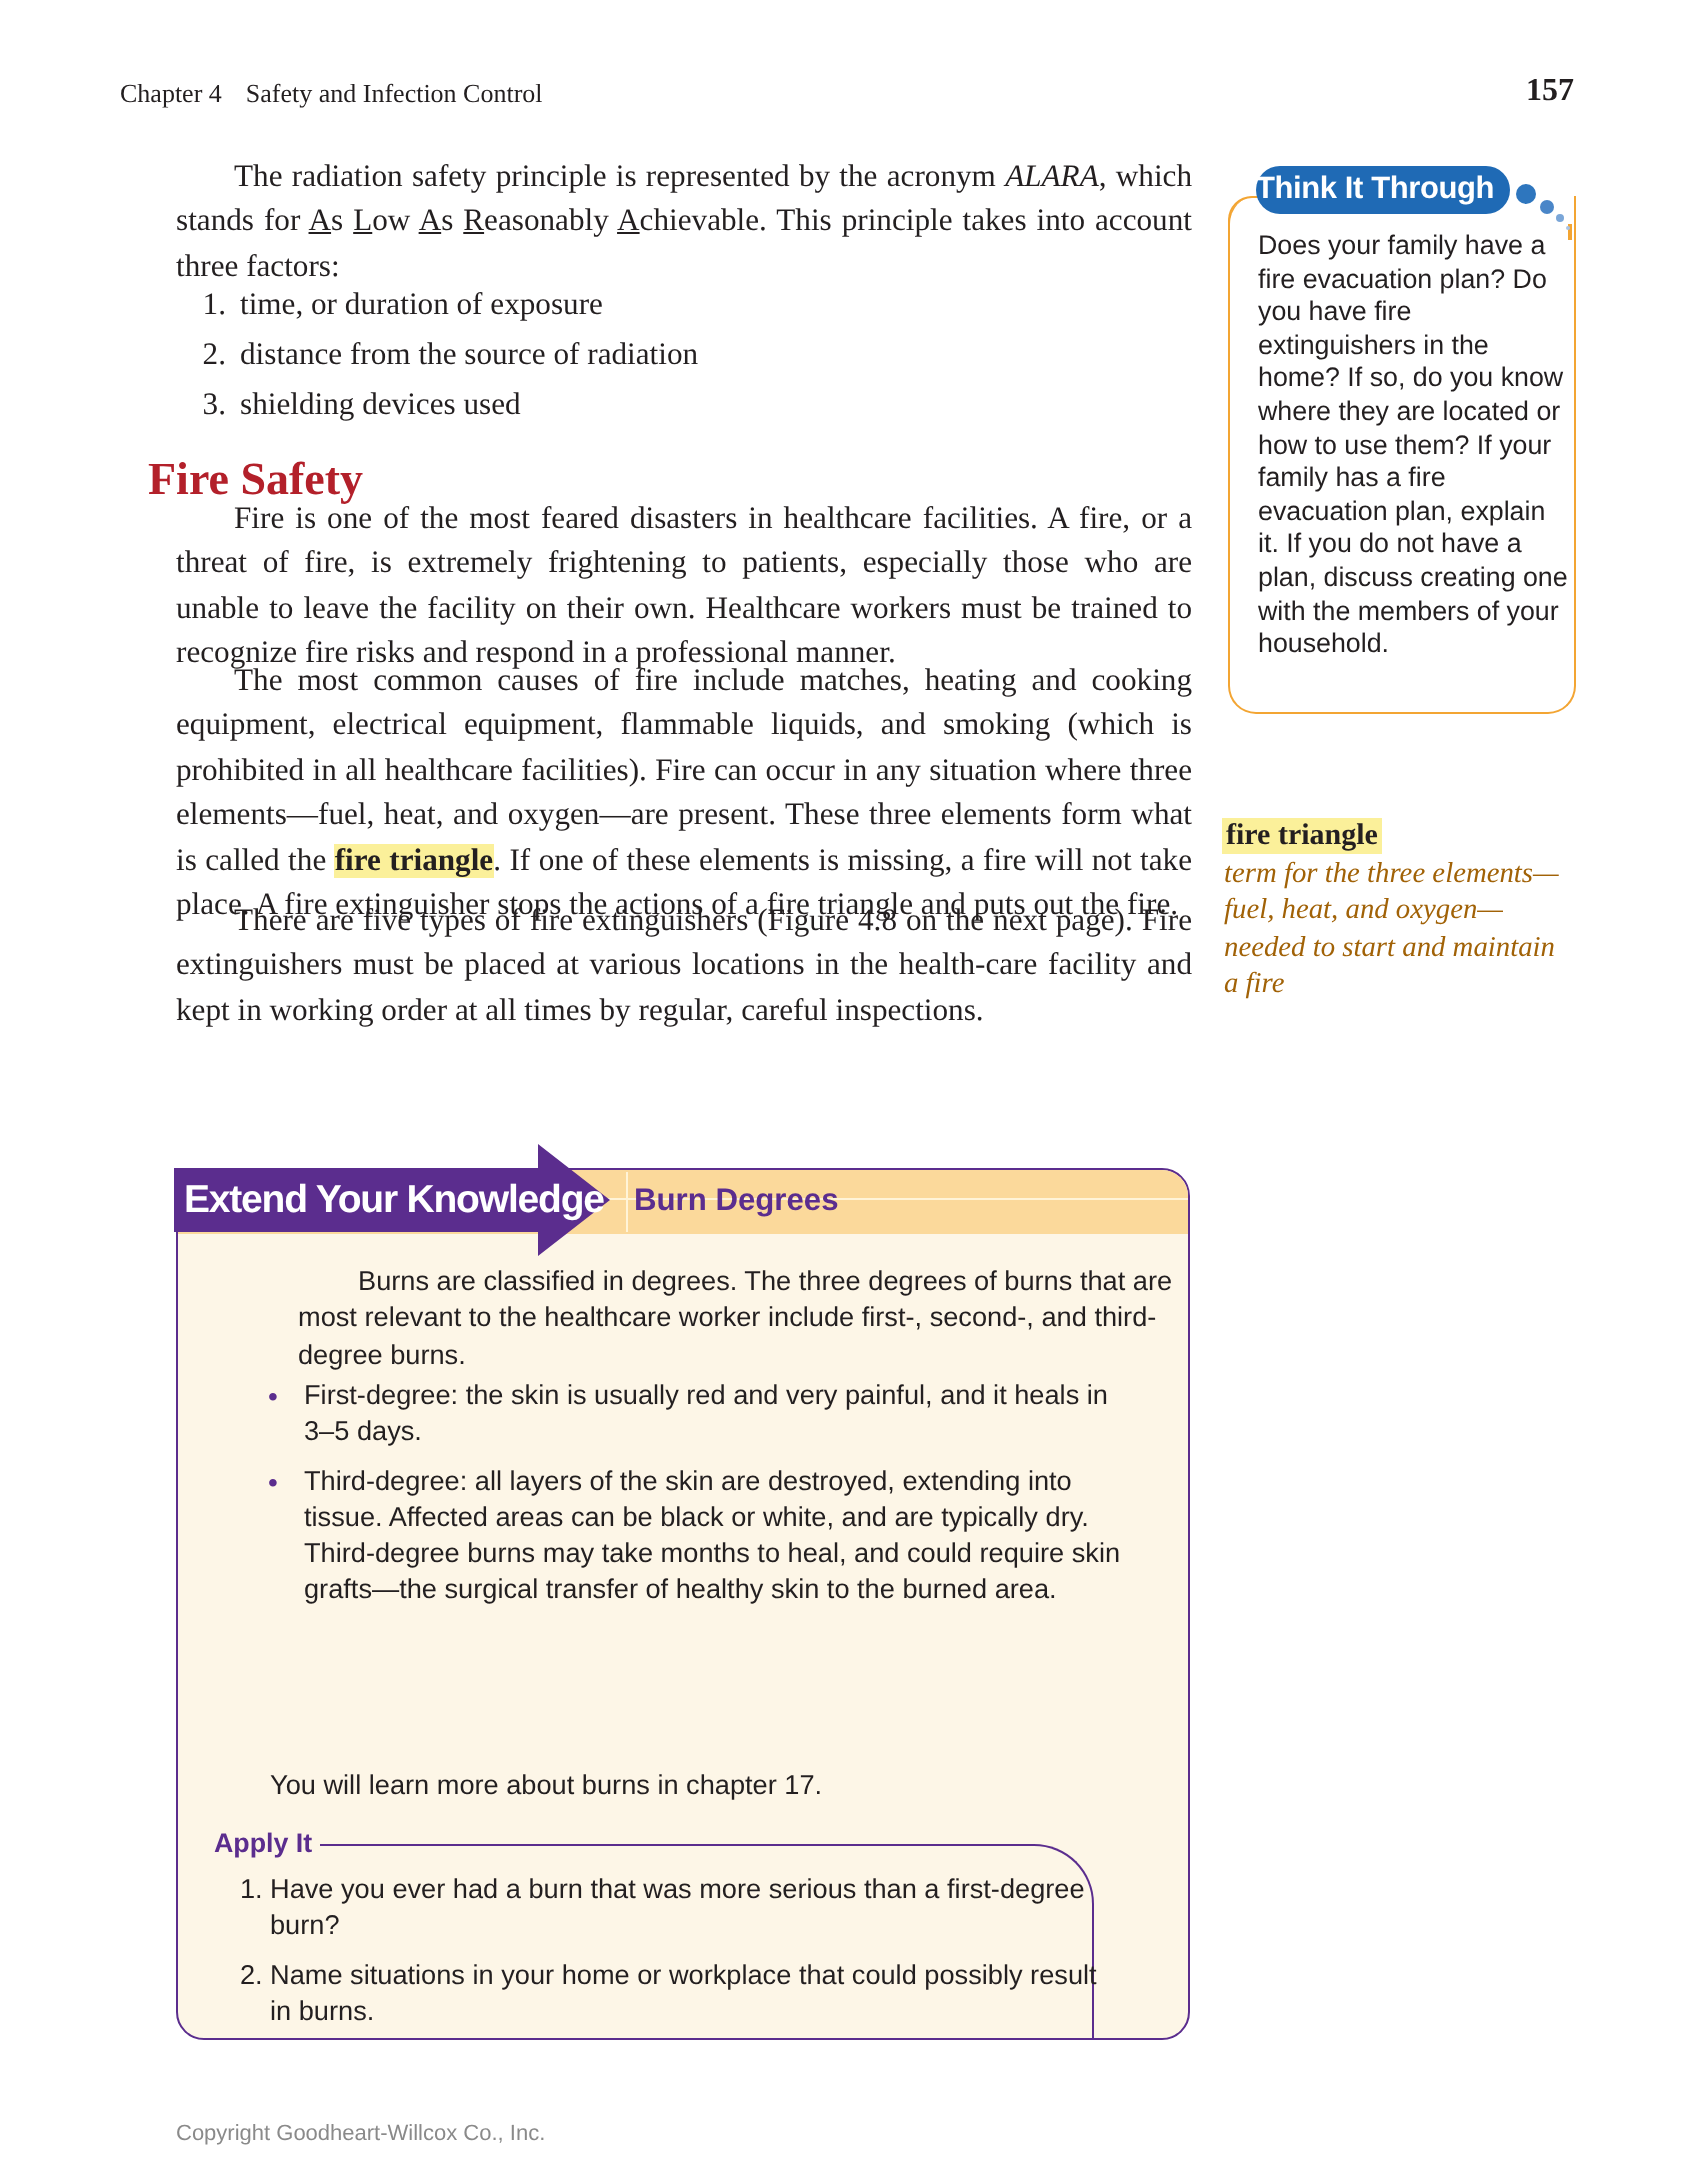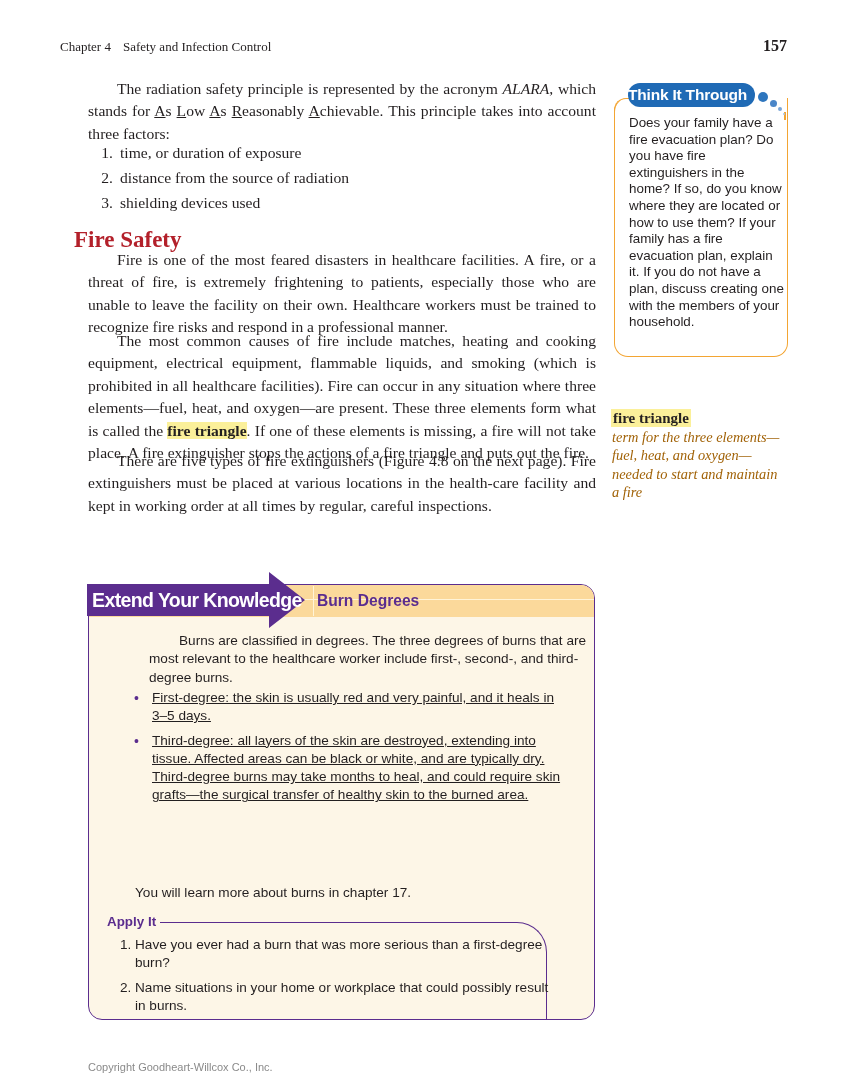--- a/index.html
+++ b/index.html
@@ -41,21 +41,21 @@
   #eyk-topband { position:absolute; left:0; top:0; right:0; height:32px; background:#fbd99b; }
   #eyk-topline { position:absolute; left:0; top:14px; right:0; height:1px; background:#fff4d8; }
   #eyk-arrow { position:absolute; left:87px; top:572px; }
   #eyk-label { position:absolute; left:92px; top:589px; font-family:"Liberation Sans", sans-serif; font-weight:bold; font-size:19.5px; color:#ffffff; letter-spacing:-0.6px; }
   #eyk-title { position:absolute; left:317px; top:592px; font-family:"Liberation Sans", sans-serif; font-weight:bold; font-size:15.6px; color:#5b2d8e; }
   #eyk-divider { position:absolute; left:313px; top:586px; width:1px; height:30px; background:#fff4d8; }
 
   .eyk-text { position:absolute; font-family:"Liberation Sans", sans-serif; font-size:13.6px; line-height:18.3px; color:#231f20; }
   #eyk-intro { left:106px; top:632px; width:450px; text-indent:30px;margin-left:43px; }
   #eyk-bullets { left:134px; top:689px; width:430px; margin:0; padding:0; list-style:none; }
-  #eyk-bullets li { position:relative; padding-left:18px; margin-bottom:6px;text-decoration:underline; }
+  #eyk-bullets li { position:relative; padding-left:18px; margin-bottom:6px; }
   #eyk-bullets li::before { content:"•"; position:absolute; left:0; top:0; color:#5b2d8e; font-size:14px; }
   #eyk-more { left:135px; top:884px; }
 
   #apply-label { position:absolute; left:107px; top:914px; font-family:"Liberation Sans", sans-serif; font-weight:bold; font-size:13.4px; color:#5b2d8e; }
   #apply-line { position:absolute; left:160px; top:922px; width:386px; height:96px; border-top:1.5px solid #5b2d8e; border-right:1.5px solid #5b2d8e; border-top-right-radius:30px; }
   #apply-list { left:108px; top:936px; width:450px; margin:0; padding:0; list-style:none; }
   #apply-list li { position:relative; padding-left:27px; margin-bottom:6px; }
   #apply-list .num { position:absolute; left:12px; top:0; }
   #apply-list .num { left:12px; }
 

